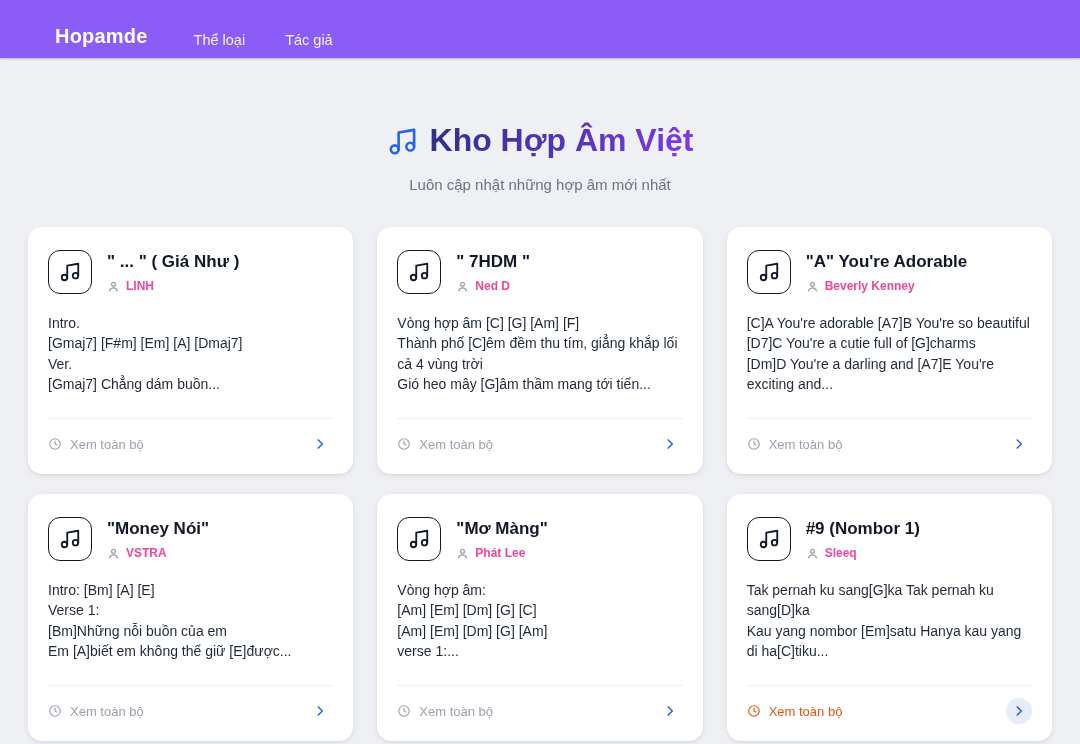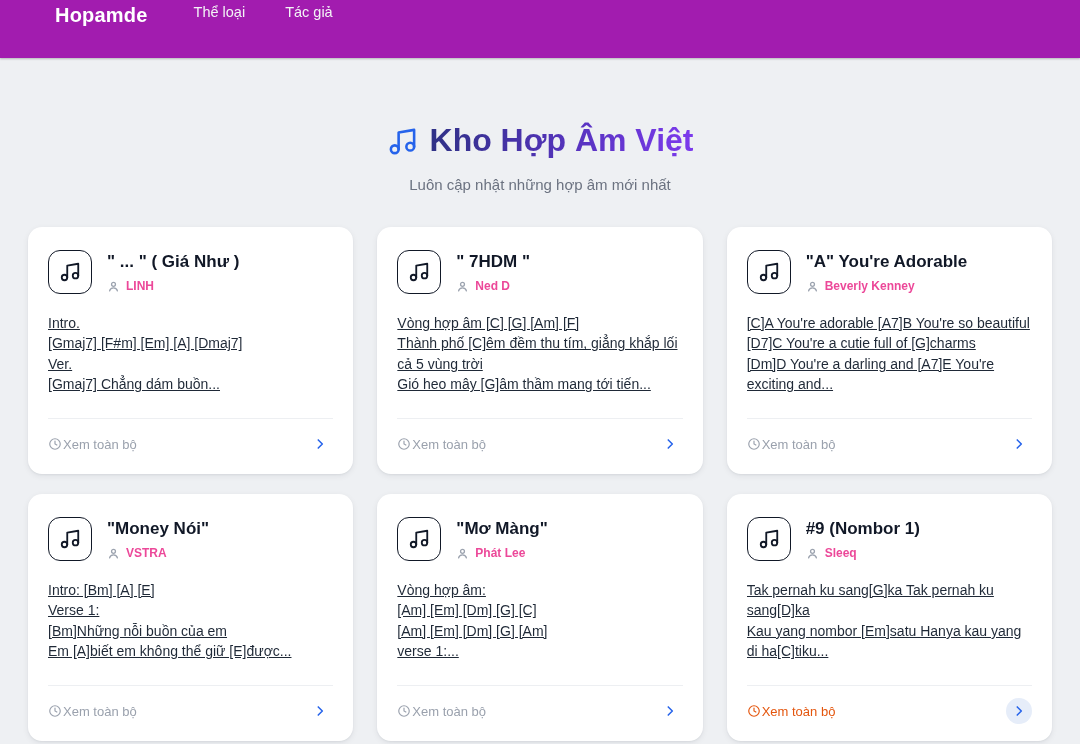--- a/index.html
+++ b/index.html
@@ -1,20 +1,20 @@
 <!DOCTYPE html>
 <html><head>
 <meta charset="utf-8">
 <style>
   * { margin:0; padding:0; box-sizing:border-box; }
   html,body { width:1080px; height:744px; overflow:hidden; }
   body { font-family:"Liberation Sans", sans-serif; background:#eef0f3; color:#1f2937; }
 
   
-  .topbar { height:58px; background:#a21caf; display:flex; align-items:flex-start; padding:4px 25px;
+  .topbar { height:58px; background:#8b5cf6; display:flex; align-items:flex-end; padding:10px 25px;
             box-shadow:0 1px 2px rgba(0,0,0,.25); }
   .logo { color:#ffffff; font-size:20px; font-weight:800; margin-left:30px; letter-spacing:.2px; cursor:pointer; }
   .nav { display:flex; align-items:center; margin-left:46px; gap:40px; }
   .nav-item { color:#f3f4f6; font-size:14.5px; cursor:pointer; }
   .searchwrap { margin-left:auto; position:relative; width:406px; }
   .search { width:100%; height:33px; border-radius:17px; background:#4a4a4d; border:1px solid #717274;
             color:#e5e7eb; font-size:14px; padding:0 38px 0 16px; outline:none; font-family:"Liberation Sans",sans-serif; }
   .search::placeholder { color:#aeb1b5; }
   .search-icon { position:absolute; right:12px; top:7px; width:19px; height:19px; color:#d3d5d8; cursor:pointer; }
 
@@ -35,24 +35,24 @@
   .card-head { display:flex; align-items:flex-start; }
   .note-box { flex:0 0 44px; width:44px; height:44px; border:1.5px solid #111827; border-radius:12px;
               display:flex; align-items:center; justify-content:center; }
   .note-box svg { width:22px; height:22px; color:#111827; }
   .head-text { margin-left:15px; padding-top:1px; min-width:0; }
   .song-title { font-size:17px; font-weight:800; color:#111827; line-height:1.25; white-space:nowrap; }
   .artist-row { display:flex; align-items:center; gap:6px; margin-top:7px; }
   .artist-row svg { width:13px; height:13px; color:#9ca3af; }
   .artist-name { font-size:12px; font-weight:700; color:#ec4899; }
   .preview { margin-top:19px; font-size:14px; line-height:1.46; color:#1f2937; white-space:pre-line;
-             overflow:hidden;text-decoration:underline; }
+             overflow:hidden; }
   .card-footer { margin-top:auto; border-top:1px solid #edeff2; padding-top:12px;
                  display:flex; align-items:center; justify-content:space-between; }
-  .cta { display:flex; align-items:center; gap:1px; font-size:13px; color:#9aa1ad;text-align:center; }
+  .cta { display:flex; align-items:center; gap:8px; font-size:13px; color:#9aa1ad;text-align:center; }
   .cta svg { width:14px; height:14px; }
   .chev-wrap { width:26px; height:26px; border-radius:50%; display:flex; align-items:center; justify-content:center; color:#2563eb; }
   .chev-wrap svg { width:14px; height:14px; }
   .card.highlighted .cta { color:#e4560e; }
   .card.highlighted .chev-wrap { background:#e6edf9; }
 </style>
 </head>
 <body>
 
 <svg width="0" height="0" style="position:absolute">
@@ -147,21 +147,21 @@
         <h3 class="song-title">" 7HDM "</h3>
         <div class="artist-row">
           <svg viewBox="0 0 24 24">
               <use href="#ic-person"></use>
             </svg>
           <span class="artist-name">Ned D</span>
         </div>
       </div>
     </div>
     <p class="preview">Vòng hợp âm [C] [G] [Am] [F]
-Thành phố [C]êm đềm thu tím, giẳng khắp lối cả 5 vùng trời
+Thành phố [C]êm đềm thu tím, giẳng khắp lối cả 4 vùng trời
 Gió heo mây [G]âm thầm mang tới tiến...</p>
     <div class="card-footer">
       <div class="cta">
         <svg viewBox="0 0 24 24">
             <use href="#ic-clock"></use>
           </svg>
         <span>Xem toàn bộ</span>
       </div>
       <div class="chev-wrap">
           <svg viewBox="0 0 24 24">

